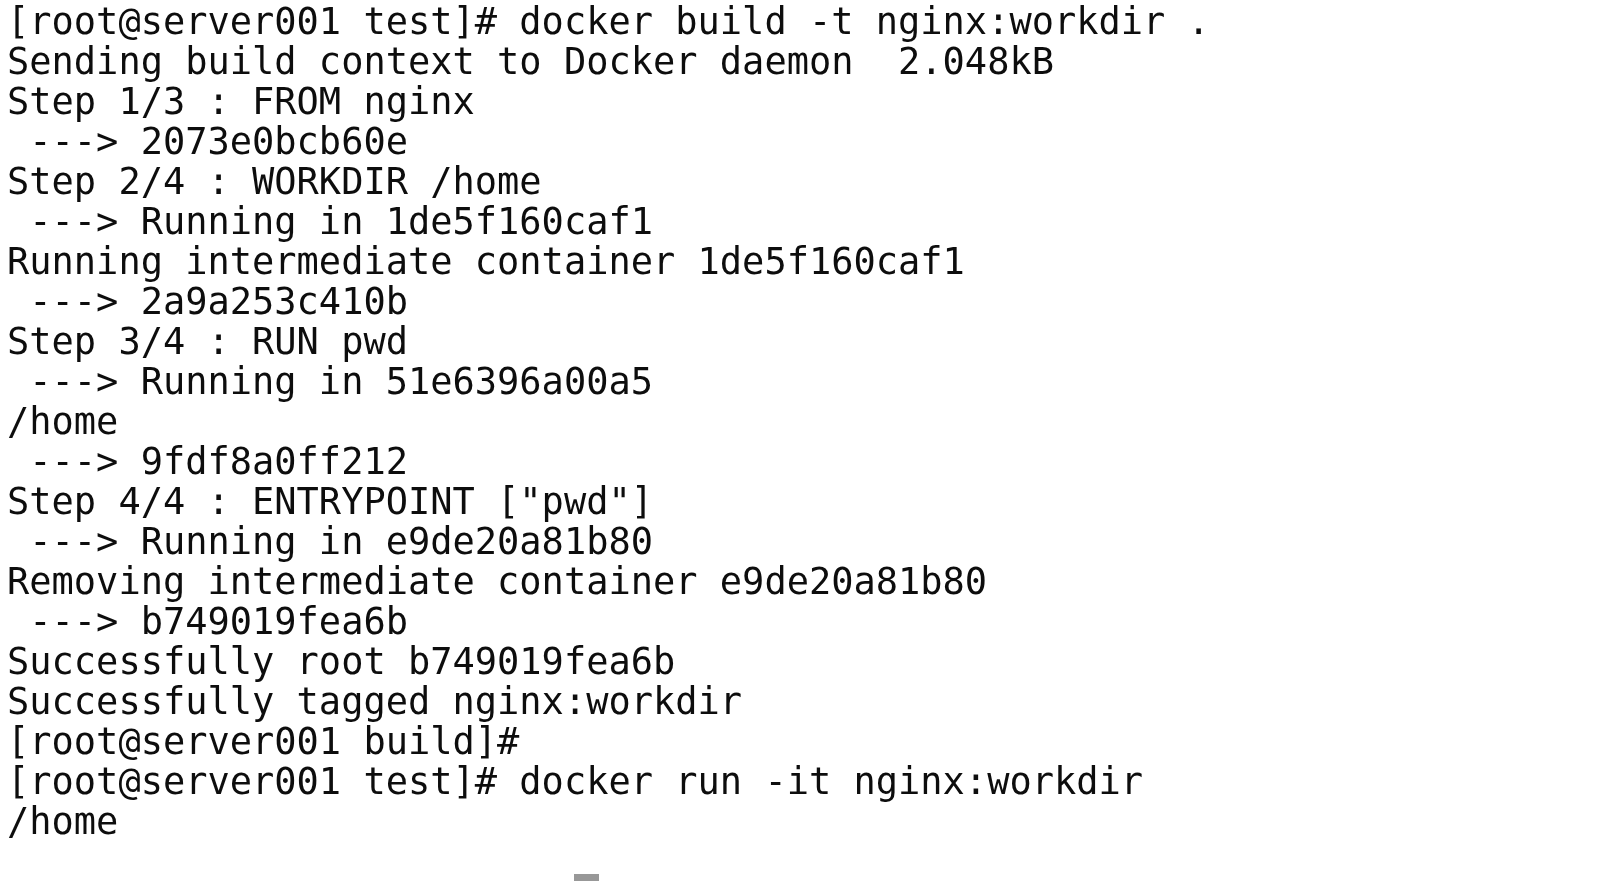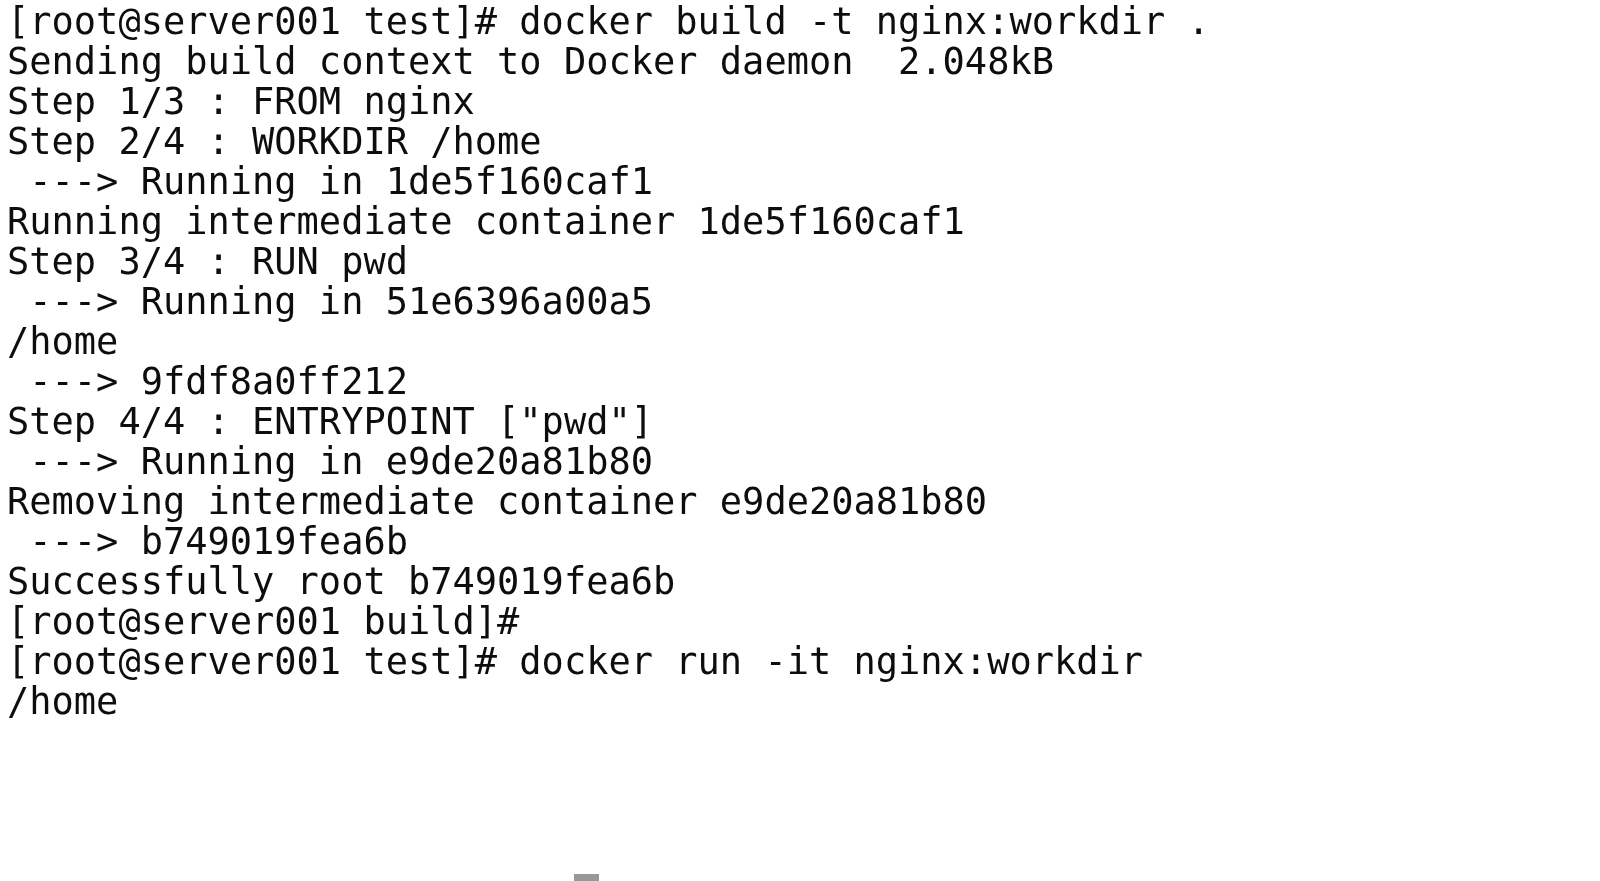--- a/index.html
+++ b/index.html
@@ -41,30 +41,33 @@
   }
 </style>
 </head>
 <body>
 
 <div class="terminal" style="background: rgb(255, 255, 255); color: rgb(13, 13, 13);">
   <div class="terminal-output">
       <div class="line">[root@server001 test]# docker build -t nginx:workdir .</div>
       <div class="line">Sending build context to Docker daemon  2.048kB</div>
       <div class="line">Step 1/3 : FROM nginx</div>
+      <div class="line"> ---&gt; 2073e0bcb60e</div>
       <div class="line">Step 2/4 : WORKDIR /home</div>
       <div class="line"> ---&gt; Running in 1de5f160caf1</div>
       <div class="line">Running intermediate container 1de5f160caf1</div>
+      <div class="line"> ---&gt; 2a9a253c410b</div>
       <div class="line">Step 3/4 : RUN pwd</div>
       <div class="line"> ---&gt; Running in 51e6396a00a5</div>
       <div class="line">/home</div>
       <div class="line"> ---&gt; 9fdf8a0ff212</div>
       <div class="line">Step 4/4 : ENTRYPOINT ["pwd"]</div>
       <div class="line"> ---&gt; Running in e9de20a81b80</div>
       <div class="line">Removing intermediate container e9de20a81b80</div>
       <div class="line"> ---&gt; b749019fea6b</div>
       <div class="line">Successfully root b749019fea6b</div>
+      <div class="line">Successfully tagged nginx:workdir</div>
       <div class="line">[root@server001 build]#</div>
       <div class="line">[root@server001 test]# docker run -it nginx:workdir</div>
       <div class="line">/home</div>
     </div>
   <div class="cursor" style="background: rgb(152, 152, 152);"></div>
 </div>
 
 </body></html>

